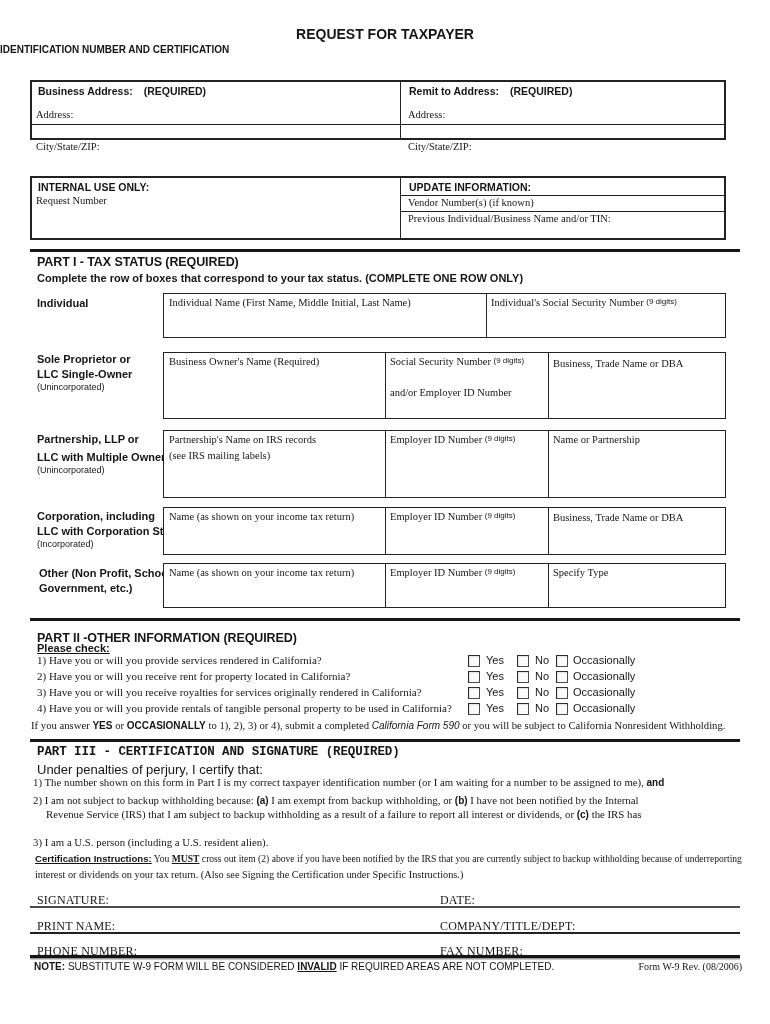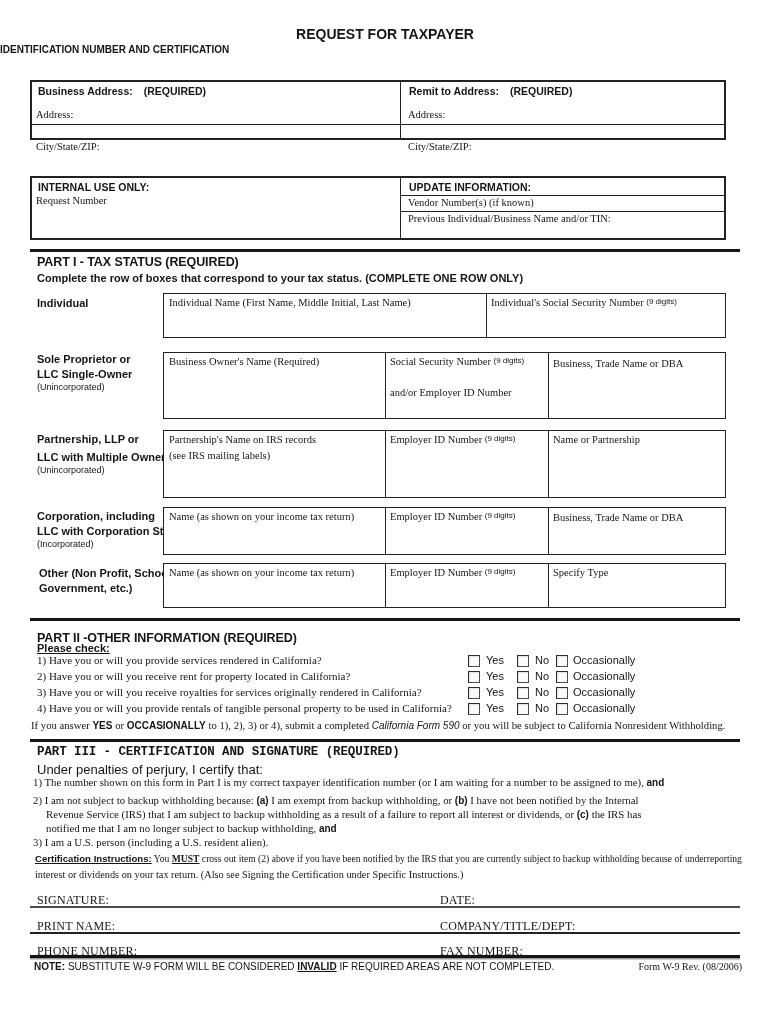--- a/index.html
+++ b/index.html
@@ -197,23 +197,20 @@
 
   <div class="abs serif nowrap" style="left:33px;top:776px;font-size:10.8px;">
     <span>1) The number shown on this form in Part I is my correct taxpayer identification number (or I am waiting for a number to be assigned to me), </span><span class="sans b" style="font-size:10px;">and</span>
   </div>
   <div class="abs serif nowrap" style="left:33px;top:794px;font-size:10.8px;">
     <span>2) I am not subject to backup withholding because: </span><span class="sans b" style="font-size:10px;">(a)</span><span> I am exempt from backup withholding, or </span><span class="sans b" style="font-size:10px;">(b)</span><span> I have not been notified by the Internal</span>
   </div>
   <div class="abs serif nowrap" style="left:46px;top:808px;font-size:10.8px;">
     <span>Revenue Service (IRS) that I am subject to backup withholding as a result of a failure to report all interest or dividends, or </span><span class="sans b" style="font-size:10px;">(c)</span><span> the IRS has</span>
   </div>
-  <div class="abs serif nowrap" style="left:46px;top:822px;font-size:10.8px;">
-    <span>notified me that I am no longer subject to backup withholding, </span><span class="sans b" style="font-size:10px;">and</span>
-  </div>
   <div class="abs serif nowrap" style="left:33px;top:836px;font-size:10.8px;">3) I am a U.S. person (including a U.S. resident alien).</div>
 
   <div class="abs serif nowrap" style="left:35px;top:853px;font-size:9.6px;">
     <span class="sans b u" style="font-size:9.6px;">Certification Instructions:</span><span> You </span><span class="b u">MUST</span><span> cross out item (2) above if you have been notified by the IRS that you are currently subject to backup withholding because of underreporting</span>
   </div>
   <div class="abs serif nowrap" style="left:35px;top:869px;font-size:10.3px;">interest or dividends on your tax return.  (Also see Signing the Certification under Specific Instructions.)</div>
 
   <div class="abs sigl" style="left:37px;top:893px;">SIGNATURE:</div>
   <div class="abs sigl" style="left:440px;top:893px;">DATE:</div>
   <div class="thinline" style="top:906px;height:2px;background:#4c4c4c;"></div>

